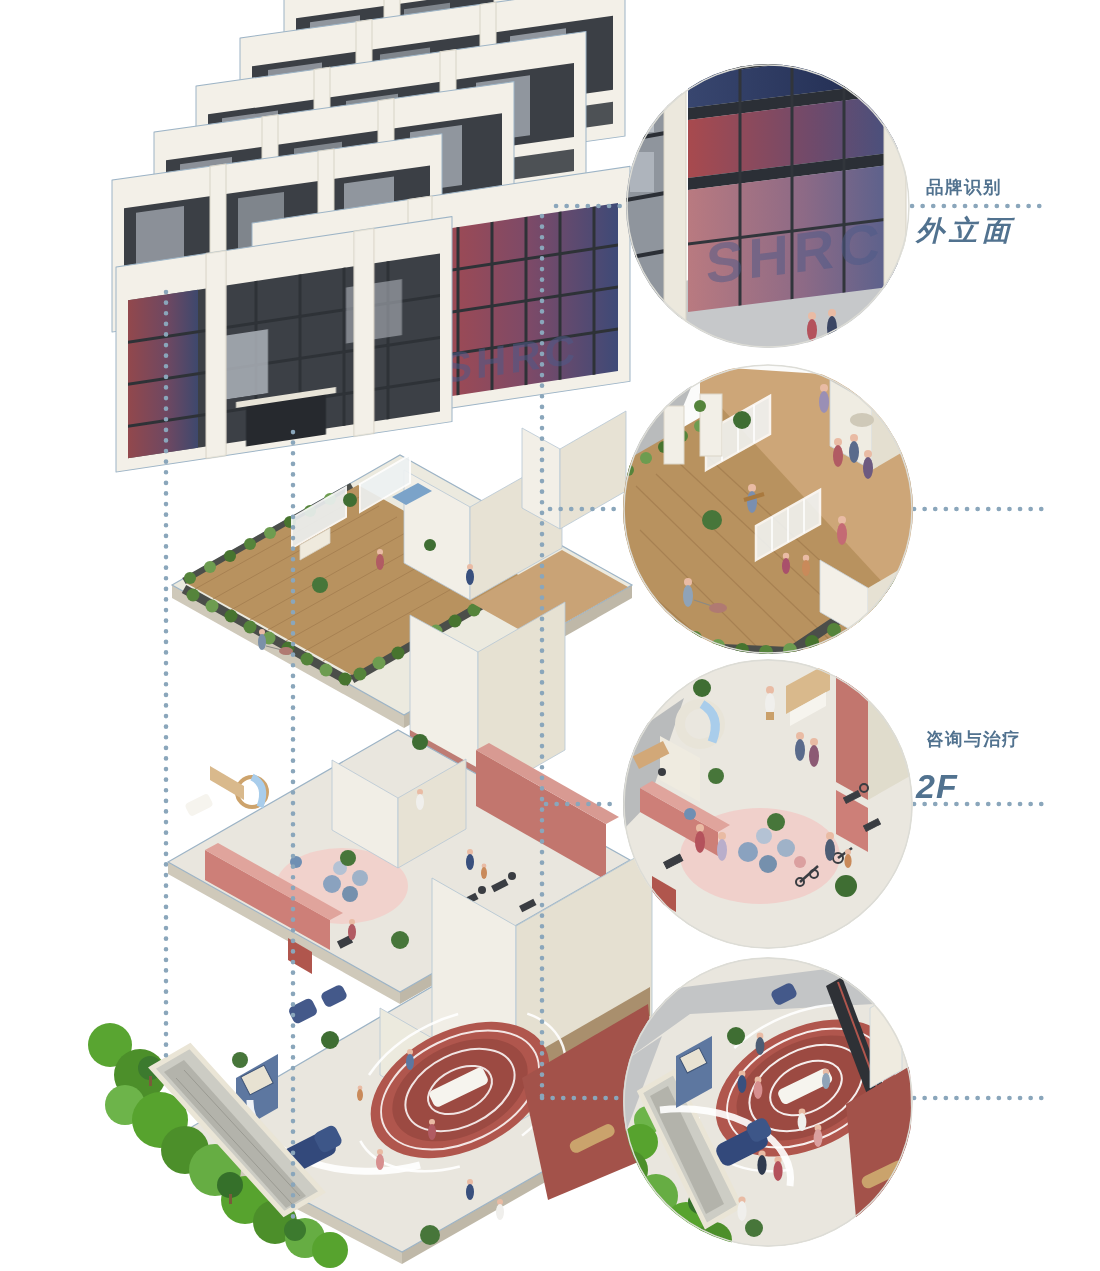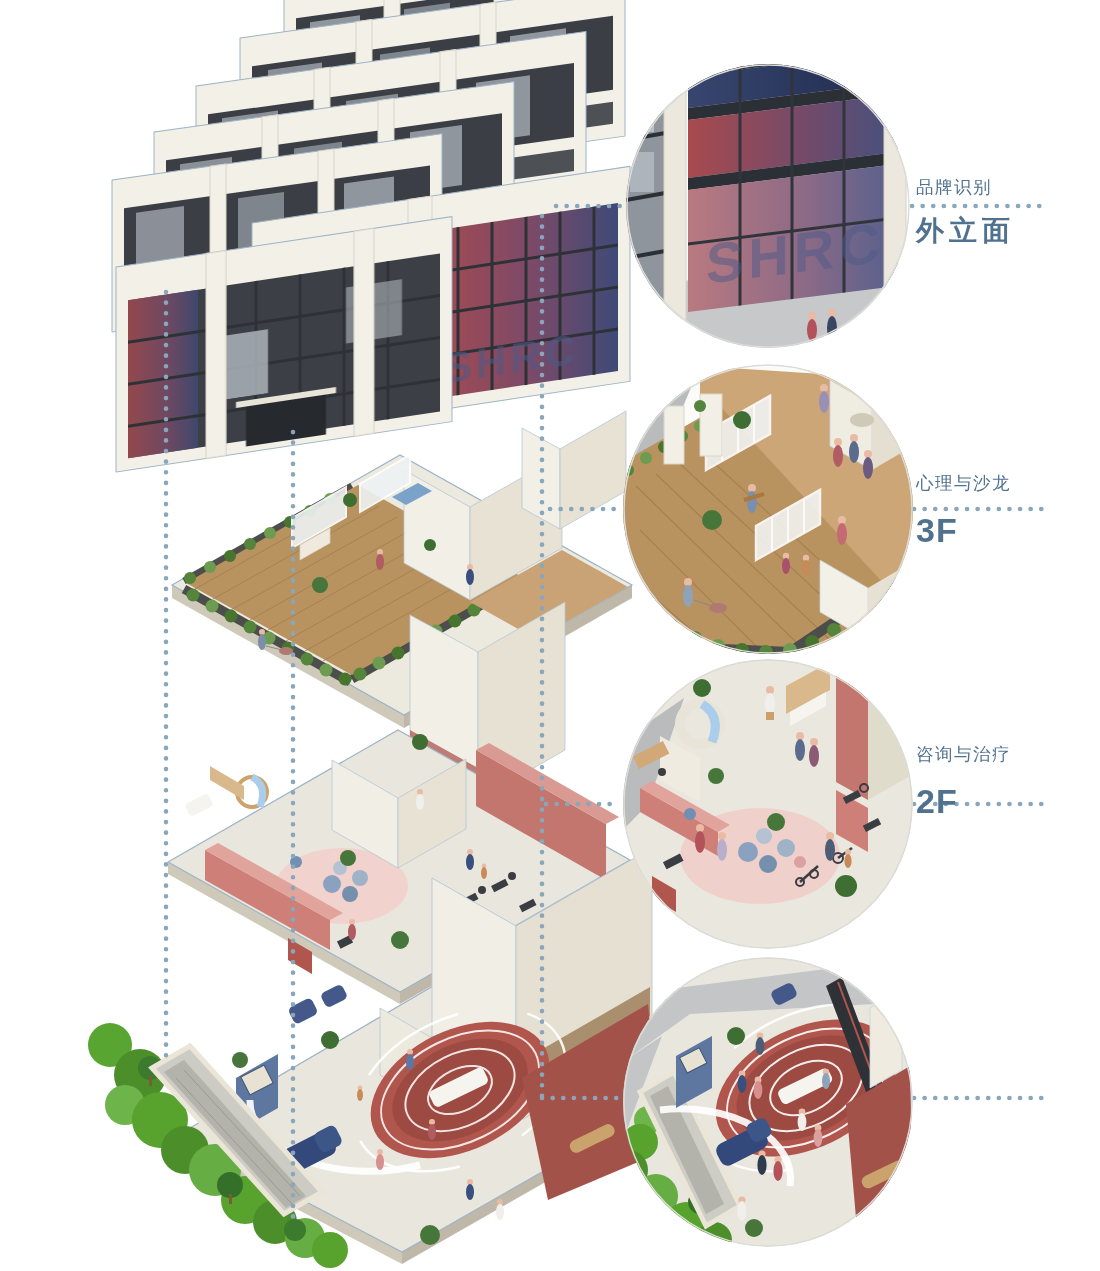--- a/index.html
+++ b/index.html
@@ -1,21 +1,21 @@
 <!DOCTYPE html>
 <html><head>
 <meta charset="utf-8">
 <style>
   html,body{margin:0;padding:0;background:#ffffff;}
   #stage{position:relative;width:1100px;height:1271px;background:#ffffff;overflow:hidden;
          font-family:"Liberation Sans","DejaVu Sans",sans-serif;}
   #illustration{position:absolute;left:0;top:0;}
   .label-group{position:absolute;left:916px;display:flex;flex-direction:column;}
-  .label-cat{font-size:17.5px;font-weight:400;letter-spacing:1.5px;color:#51728f;line-height:1.3;}
-  .label-name{font-weight:700;color:#51728f;line-height:1.15;margin-top:16px;}
+  .label-cat{font-size:17.5px;font-weight:700;letter-spacing:1.5px;color:#51728f;line-height:1.3;margin-left:10px;}
+  .label-name{font-weight:700;color:#51728f;line-height:1.15;margin-top:16px;font-style:italic;}
   .label-name-cjk{font-size:28px;letter-spacing:5px;}
   .label-name-floor{font-size:34px;letter-spacing:1px;}
 </style>
 </head>
 <body>
 
 <div id="stage">
 <svg id="illustration" width="1100" height="1271" viewBox="0 0 1100 1271">
   <defs>
     <linearGradient id="gradFacade" x1="0" y1="0" x2="1" y2="0">
@@ -638,21 +638,17 @@
           <ellipse cx="826" cy="1081" rx="4" ry="8" fill="#8fa3b8"></ellipse>
     </g>
     <circle cx="768" cy="1102" r="144" fill="none" stroke="#dcdcd6" stroke-width="1.5"></circle>
   </g>
 </svg>
 
   <div class="label-group" style="top:176px">
     <div class="label-cat">品牌识别</div>
     <div class="label-name label-name-cjk">外立面</div>
   </div>
-  <div class="label-group" style="top:472px">
-    <div class="label-cat">心理与沙龙</div>
-    <div class="label-name label-name-floor">3F</div>
-  </div>
-  <div class="label-group" style="top:743px">
+  <div class="label-group" style="top:728px">
     <div class="label-cat">咨询与治疗</div>
     <div class="label-name label-name-floor">2F</div>
   </div>
 </div>
 
 </body></html>

